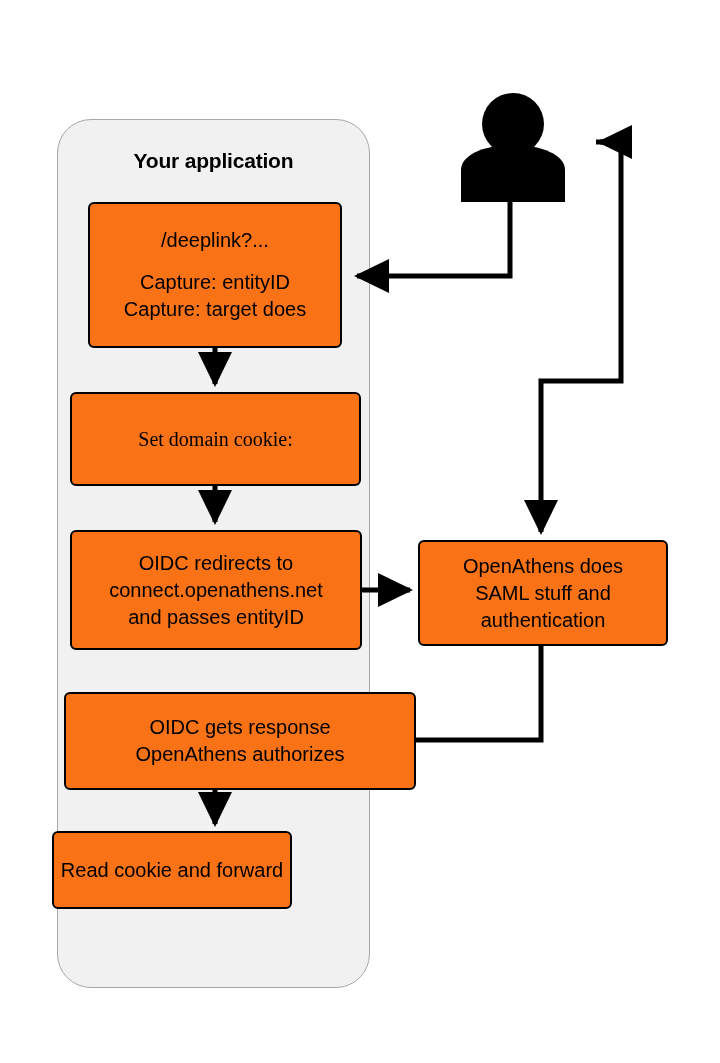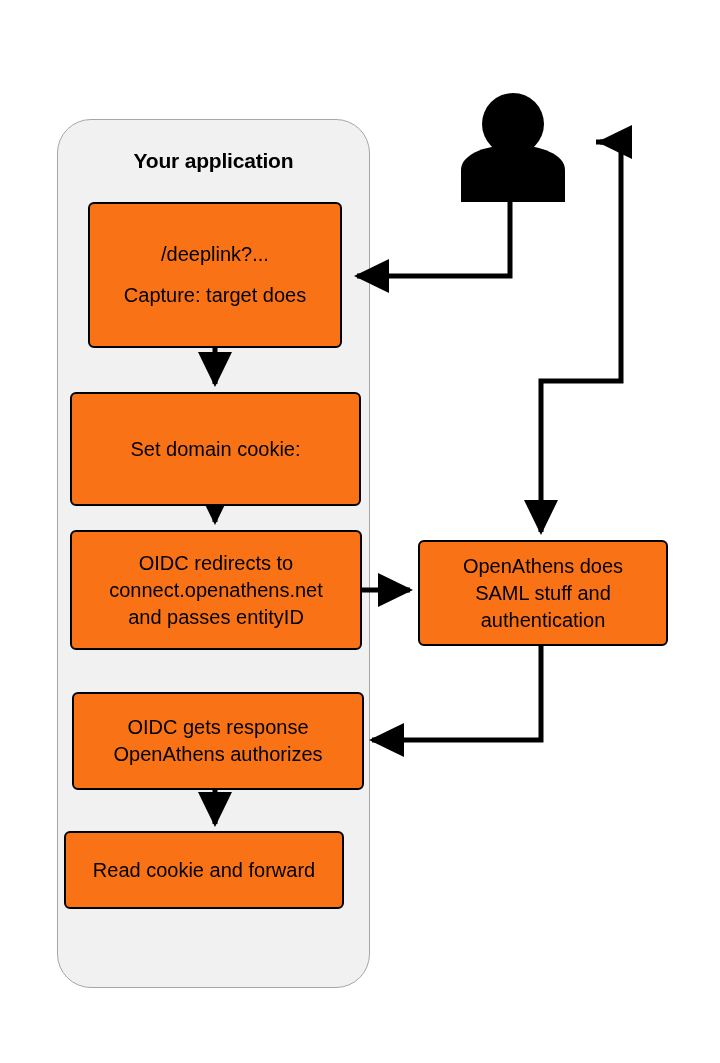--- a/index.html
+++ b/index.html
@@ -67,24 +67,24 @@
     width: 100%;
   }
   .node .line {
     display: block;
     white-space: nowrap;
   }
   .node .line.blank {
     height: 0.72em;
   }
   #node-deeplink { left: 88px;  top: 202px; width: 254px; height: 146px; }
-  #node-setcookie { left: 70px; top: 392px; width: 291px; height: 114px; }
+  #node-setcookie { left: 70px; top: 392px; width: 291px; height: 94px; font-family: Liberation Serif, serif; }
   #node-oidc-redirect { left: 70px; top: 530px; width: 292px; height: 120px; font-size: 20px; }
-  #node-oidc-response { left: 72px; top: 692px; width: 292px; height: 98px; }
-  #node-read-cookie { left: 64px; top: 831px; width: 280px; height: 78px; }
+  #node-oidc-response { left: 64px; top: 692px; width: 352px; height: 98px; }
+  #node-read-cookie { left: 52px; top: 831px; width: 240px; height: 78px; }
   #node-openathens { left: 418px; top: 540px; width: 250px; height: 106px; }
   .user-icon {
     position: absolute;
     left: 459px;
     top: 92px;
     width: 108px;
     height: 110px;
   }
 </style>
 </head>
@@ -134,20 +134,21 @@
 
   <svg class="user-icon" viewBox="0 0 108 110" xmlns="http://www.w3.org/2000/svg">
     <circle cx="54" cy="32" r="31" fill="#000000"></circle>
     <path d="M2,110 L2,78 C2,63 25,53 54,53 C83,53 106,63 106,78 L106,110 Z" fill="#000000"></path>
   </svg>
 
   <div class="node" id="node-deeplink">
     <span class="lines">
       <span class="line">/deeplink?...</span>
       <span class="line blank"></span>
+      <span class="line">Capture: entityID</span>
       <span class="line">Capture: target does</span>
     </span>
   </div>
 
   <div class="node" id="node-setcookie">
     <span class="lines">
       <span class="line">Set domain cookie:</span>
     </span>
   </div>
 

